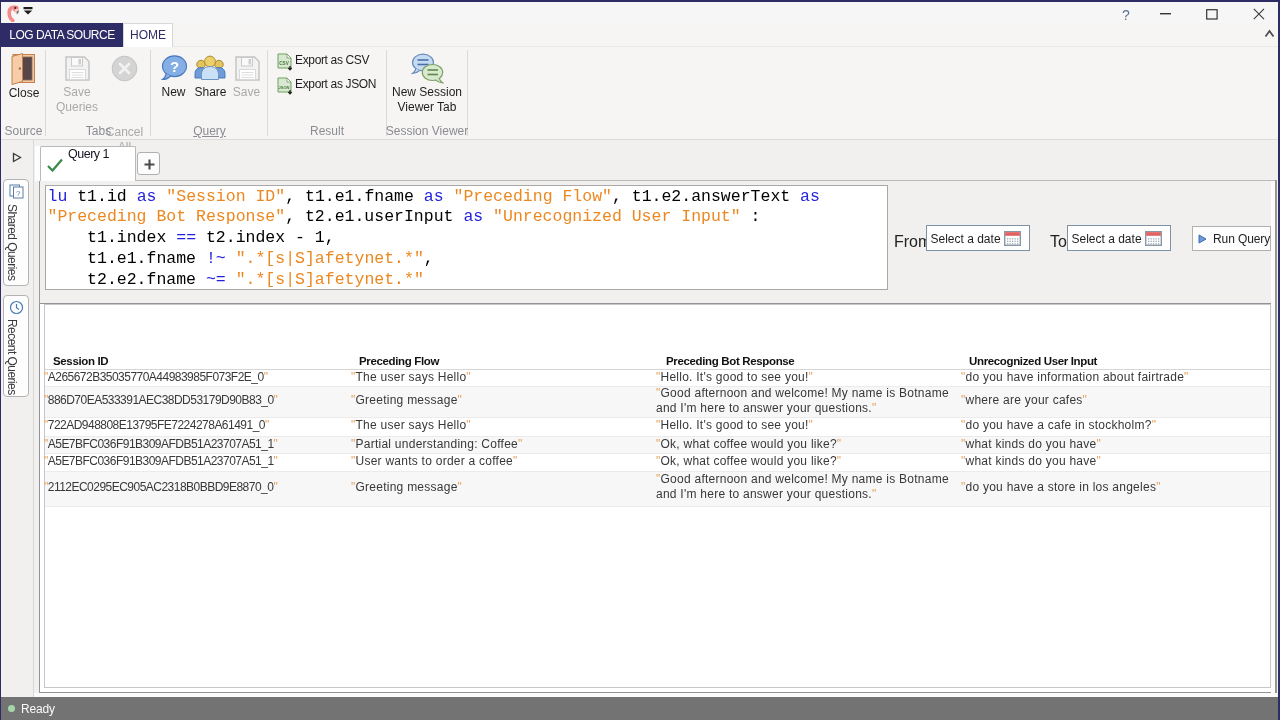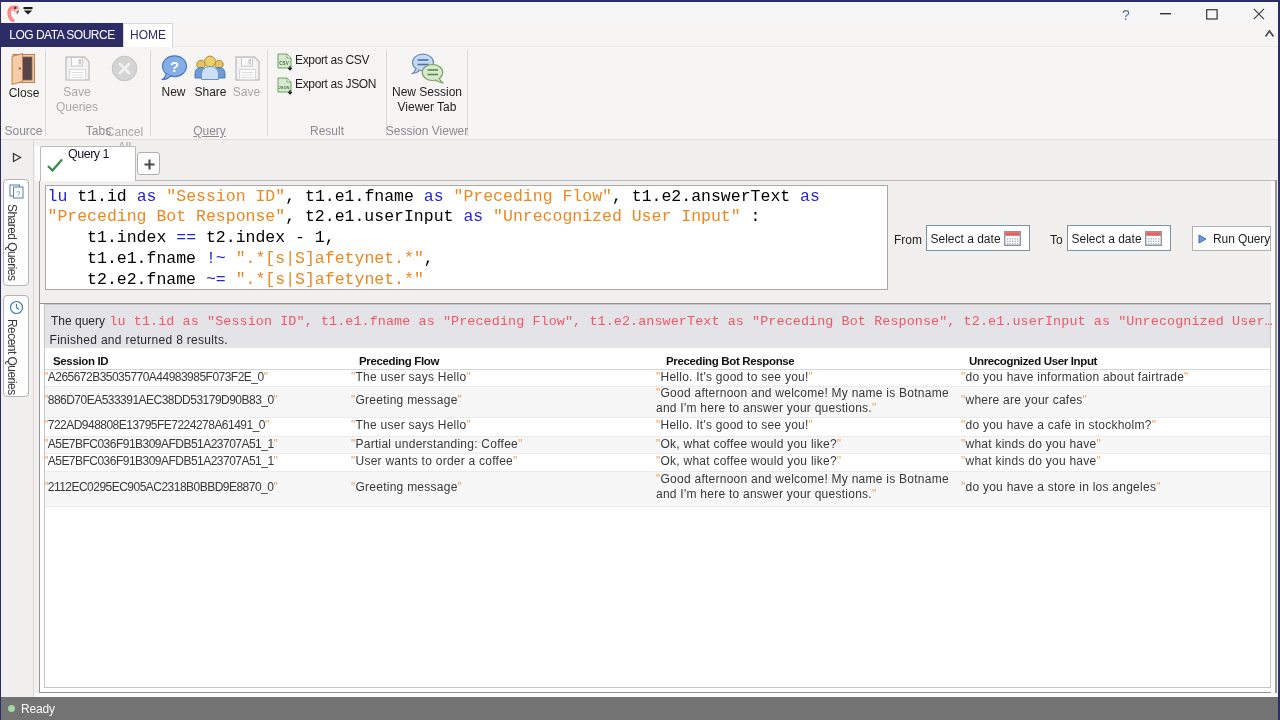--- a/index.html
+++ b/index.html
@@ -27,21 +27,21 @@
 .vtext { position:absolute; left:5px; font-size:12px; color:#3a3a3a; writing-mode:vertical-rl; letter-spacing:-0.55px; }
 
 #qtab { left:40px; top:146px; width:96px; height:35px; background:#fff; border:1px solid #b9b9b9; border-bottom:none; border-radius:2px 2px 0 0; }
 #plusbtn { left:137px; top:152px; width:23px; height:23px; background:#fcfcfc; border:1px solid #b0b0b0; border-radius:3px; color:#444; font-size:17px; line-height:19px; text-align:center; }
 #tabline { left:136px; top:180px; width:1140px; height:1px; background:#b9b9bd; }
 
 #editor { left:45px; top:185px; width:843px; height:105px; background:#fff; border:1px solid #a8a8a8; font-family:"Liberation Mono", monospace; font-size:16.5px; line-height:20.8px; white-space:pre; color:#000; padding:0.5px 0 0 1.5px; }
 .kw { color:#2323dd; }
 .st { color:#ec8821; }
 
-.ctl-label { position:absolute; font-size:12px; color:#222; }
+.ctl-label { position:absolute; font-size:16px; color:#222; }
 .datebox { position:absolute; top:224.5px; width:104px; height:26.5px; background:#fff; border:1.5px solid #7e92a5; }
 .datebox span { position:absolute; left:3.5px; top:6px; font-size:12px; color:#1e1e1e; }
 #runbtn { left:1192px; top:226px; width:79px; height:25px; background:#fdfdfd; border:1px solid #b0b0b0; font-size:12px; color:#222; white-space:nowrap; }
 
 #rpanelo { left:39px; top:303px; width:1238px; height:390px; background:#ffffff; border:1px solid #929297; }
 #rpanel { left:44px; top:304px; width:1227px; height:383.5px; background:#fff; border:1px solid #c6c6ca; }
 #rheader { position:absolute; left:0; top:0; width:1225px; height:43px; background:#e4e3e8; font-size:12px; color:#2a2a2a; }
 #rq { font-family:"Liberation Mono", monospace; font-size:13.4px; color:#ee5866; margin-left:1px; letter-spacing:0.1px; }
 .th { position:absolute; font-size:11.5px; font-weight:bold; color:#111; letter-spacing:-0.35px; }
 .cell { position:absolute; font-size:12px; color:#383838; letter-spacing:0.25px; }
@@ -260,24 +260,20 @@
   </svg>
   <span style="position:absolute;left:20px;top:5px;letter-spacing:-0.1px;">Run Query</span>
 </div>
 <div class="abs" id="rpanelo"></div>
 <div class="abs" style="left:1271px;top:181px;width:6px;height:514px;background:#fbfbfb;"></div>
 <div class="abs" style="left:1275px;top:180px;width:1.5px;height:512.5px;background:#969696;"></div>
 <div class="abs" style="left:39.3px;top:181px;width:1.2px;height:123px;background:#9b9b9f;"></div>
 <div class="abs" style="left:34px;top:693px;width:1243px;height:4px;background:#fbfbfb;"></div>
 <div class="abs" style="left:35px;top:146px;width:5px;height:35px;background:#fdfdfd;"></div>
 <div class="abs" id="rpanel">
-  <div id="rheader">
-    <div class="abs" style="left:6px;top:9px;white-space:nowrap;">The query <span id="rq">lu t1.id as "Session ID", t1.e1.fname as "Preceding Flow", t1.e2.answerText as "Preceding Bot Response", t2.e1.userInput as "Unrecognized User…</span></div>
-    <div class="abs" style="left:4.5px;top:28px;letter-spacing:0.3px;">Finished and returned 8 results.</div>
-  </div>
   <div class="th" style="left:8px;top:50px;">Session ID</div>
   <div class="th" style="left:314px;top:50px;">Preceding Flow</div>
   <div class="th" style="left:621px;top:50px;">Preceding Bot Response</div>
   <div class="th" style="left:924px;top:50px;">Unrecognized User Input</div>
   <div class="shade" style="top:82px;height:30px;"></div>
   <div class="shade" style="top:132px;height:16px;"></div>
   <div class="shade" style="top:167px;height:34px;"></div>
   <div class="rline" style="top:64px;background:#d6d6d6;"></div>
   <div class="rline" style="top:81px;"></div>
   <div class="rline" style="top:112px;"></div>

